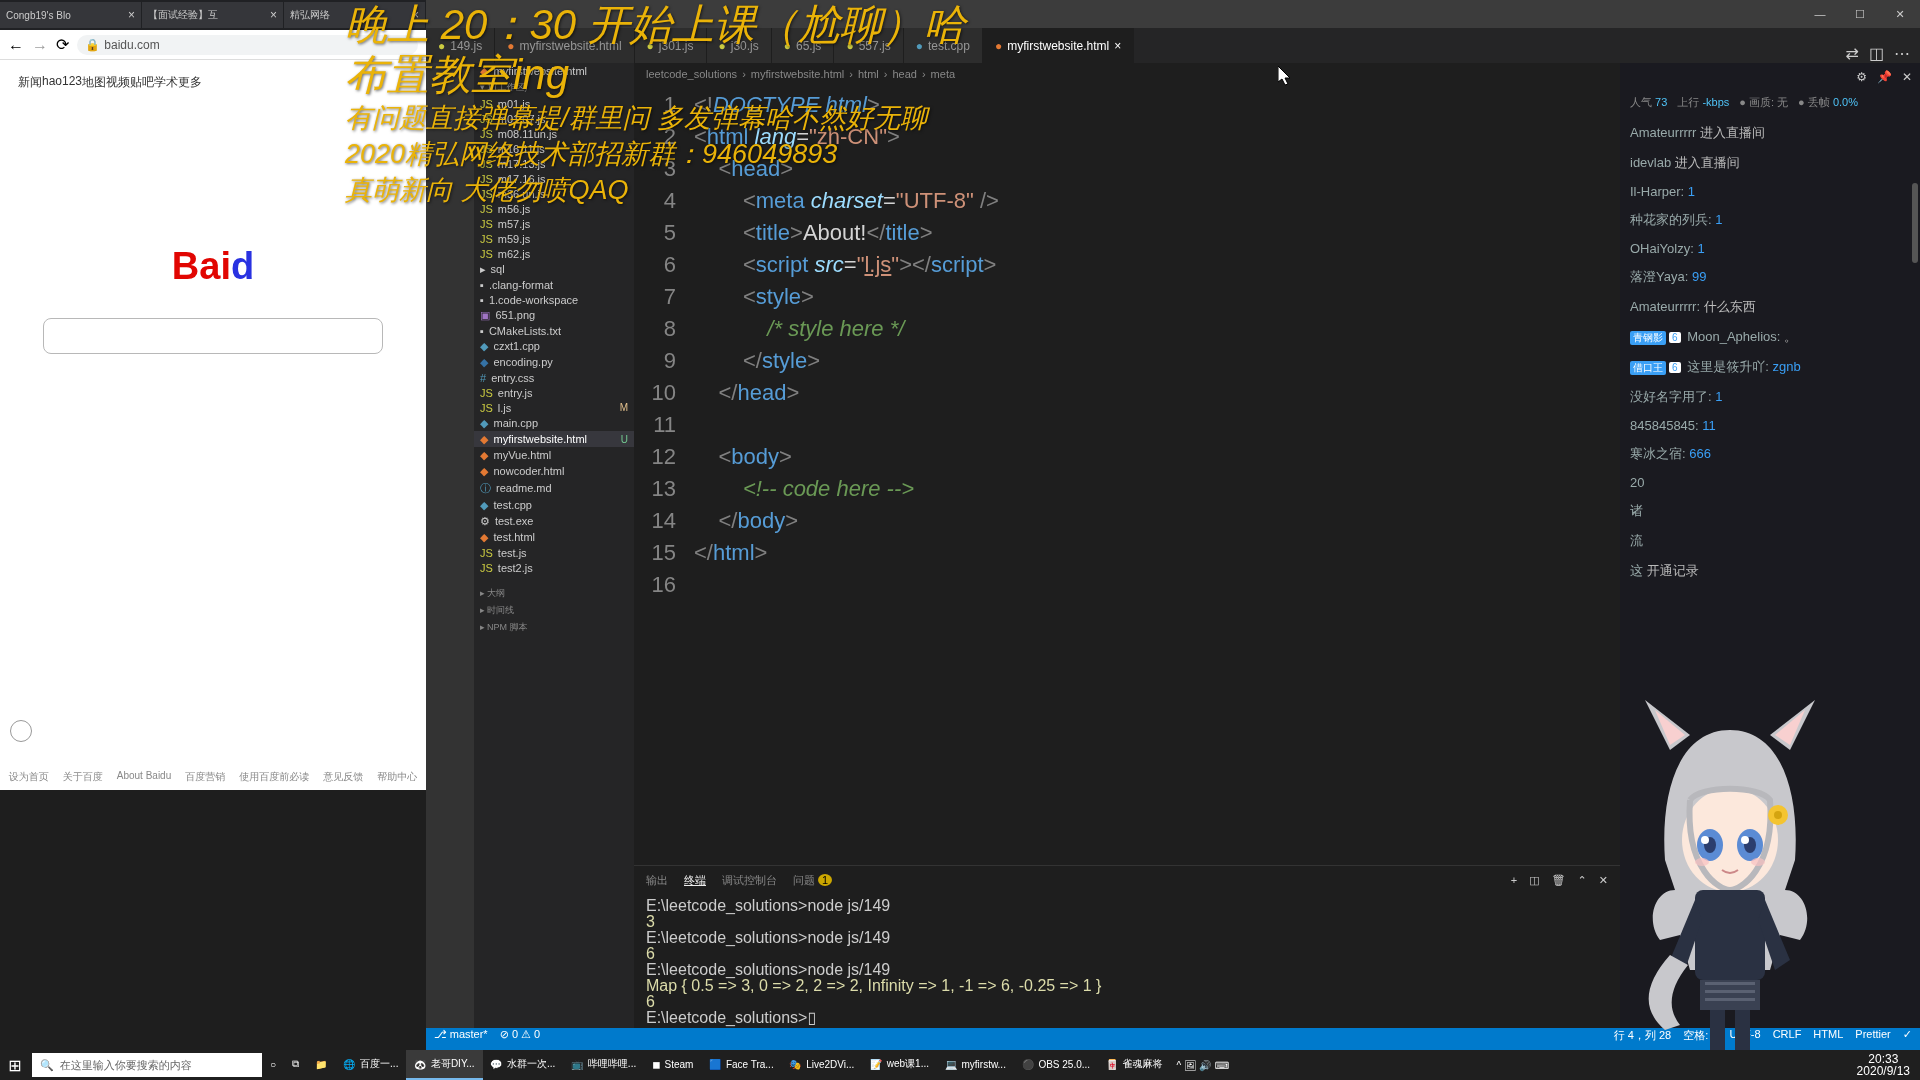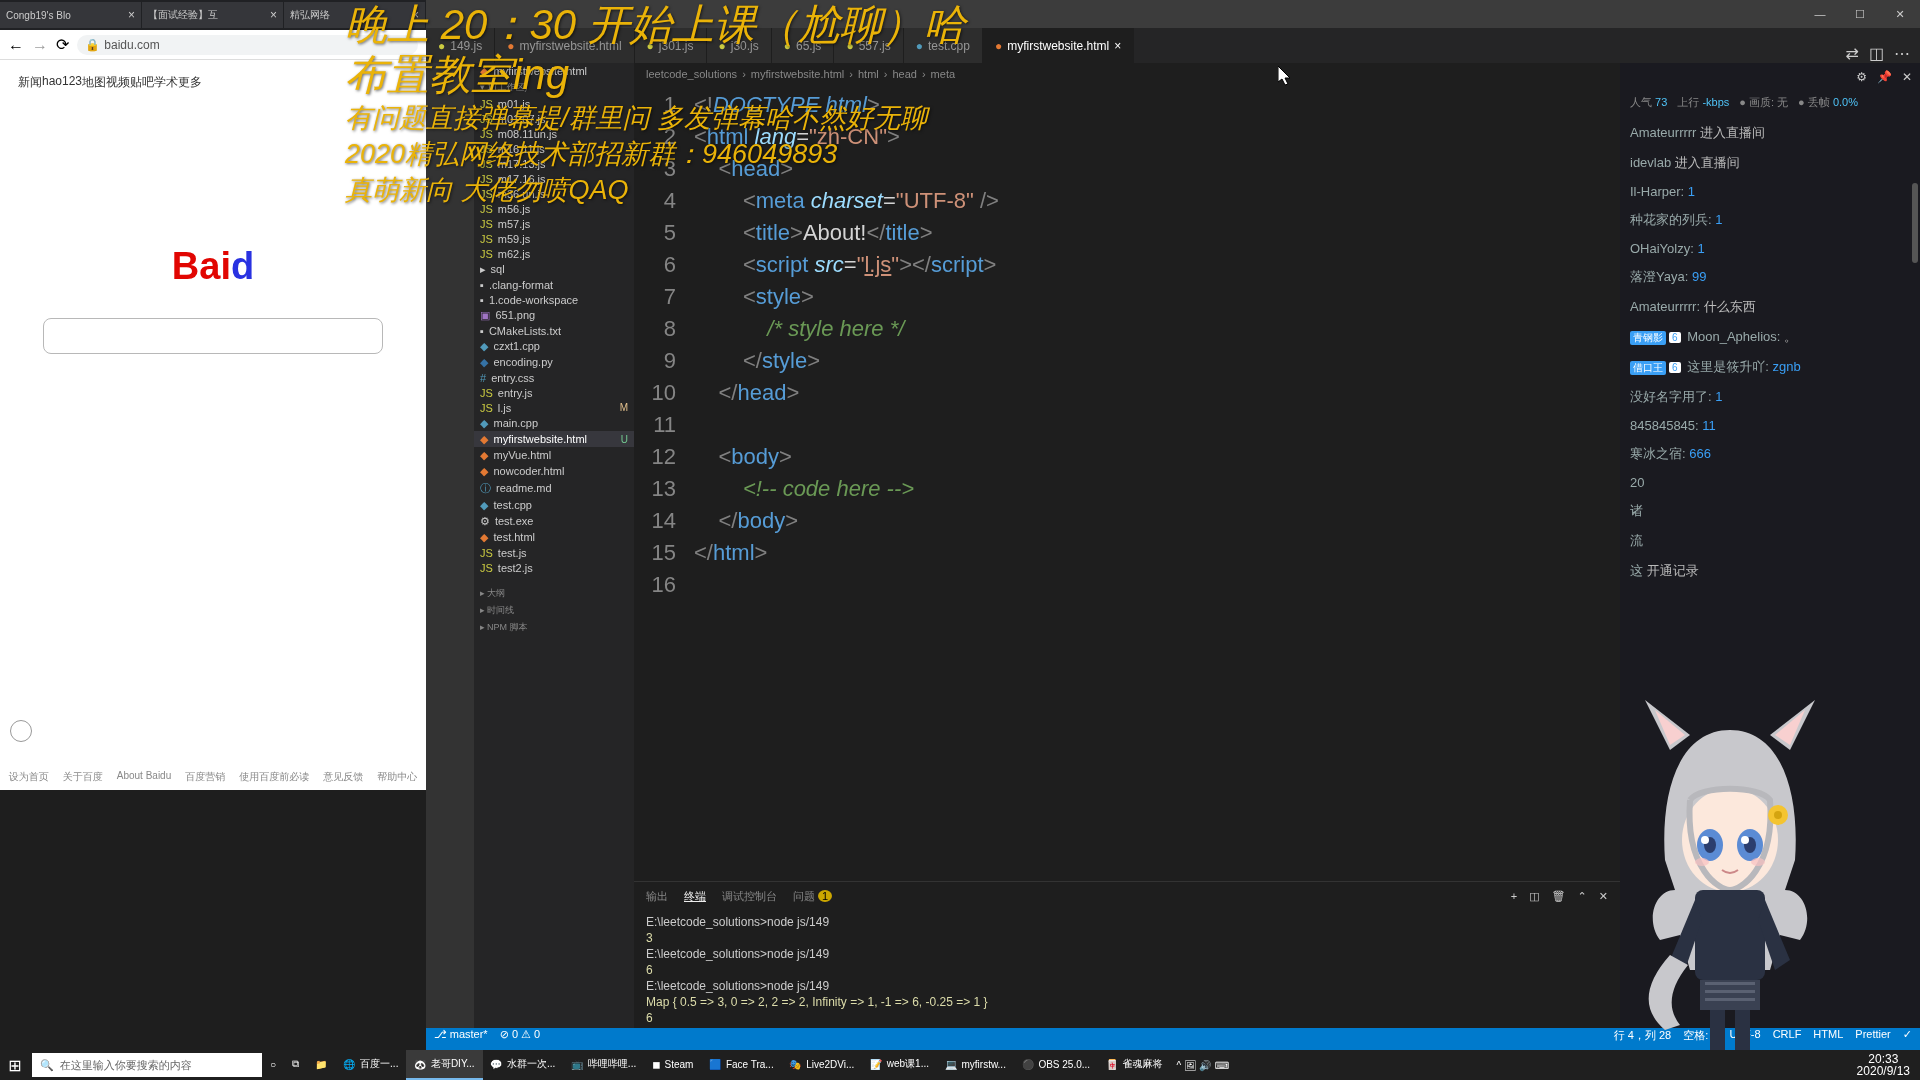--- a/index.html
+++ b/index.html
@@ -48,21 +48,21 @@
 .gutter { width: 60px; text-align: right; color: #858585; padding-right: 18px; }
 .tk-gray { color: #808080; } .tk-tag { color: #569cd6; }
 .tk-attr { color: #9cdcfe; font-style: italic; margin-top: 7px; } .tk-str { color: #ce9178; }
 .tk-wht { color: #d4d4d4; } .tk-com { color: #6a9955; font-style: italic; }
 .tk-link { color: #ce9178; text-decoration: underline; }
 .tk-doctype { color: #569cd6; font-style: italic;}
 
 .terminal-wrap { border-top: 1px solid #333; }
 .term-tabs { height: 28px; display: flex; align-items: center; gap: 16px; color: #888; font-size: 11px; padding: 0 12px; }
 .term-tabs .act { color: #eee; text-decoration: underline; }
-.term-body { font-family: Consolas, monospace; font-size: 12px; color: #ccc; padding: 4px 12px 8px; line-height: 16px; }
+.term-body { font-family: Consolas, monospace; font-size: 16px; color: #ccc; padding: 4px 12px 24px; line-height: 16px; }
 .term-body .y { color: #dcdcaa; }
 
 
 .chat { width: 300px; background: #1a1a20; display: flex; flex-direction: column; font-size: 13px; }
 .chat-top { height: 28px; display: flex; justify-content: flex-end; align-items: center; gap: 10px; color: #ccc; padding: 0 8px; font-size: 12px; }
 .chat-stats { padding: 4px 10px; font-size: 11px; color: #888; display: flex; gap: 10px; white-space: nowrap; }
 .chat-stats .bl { color: #4fc3f7; }
 .chat-msgs { flex: 1; overflow: hidden; padding: 4px 10px; }
 .msg { padding: 6px 0; color: #bbb; }
 .msg .u { color: #9aa; }

